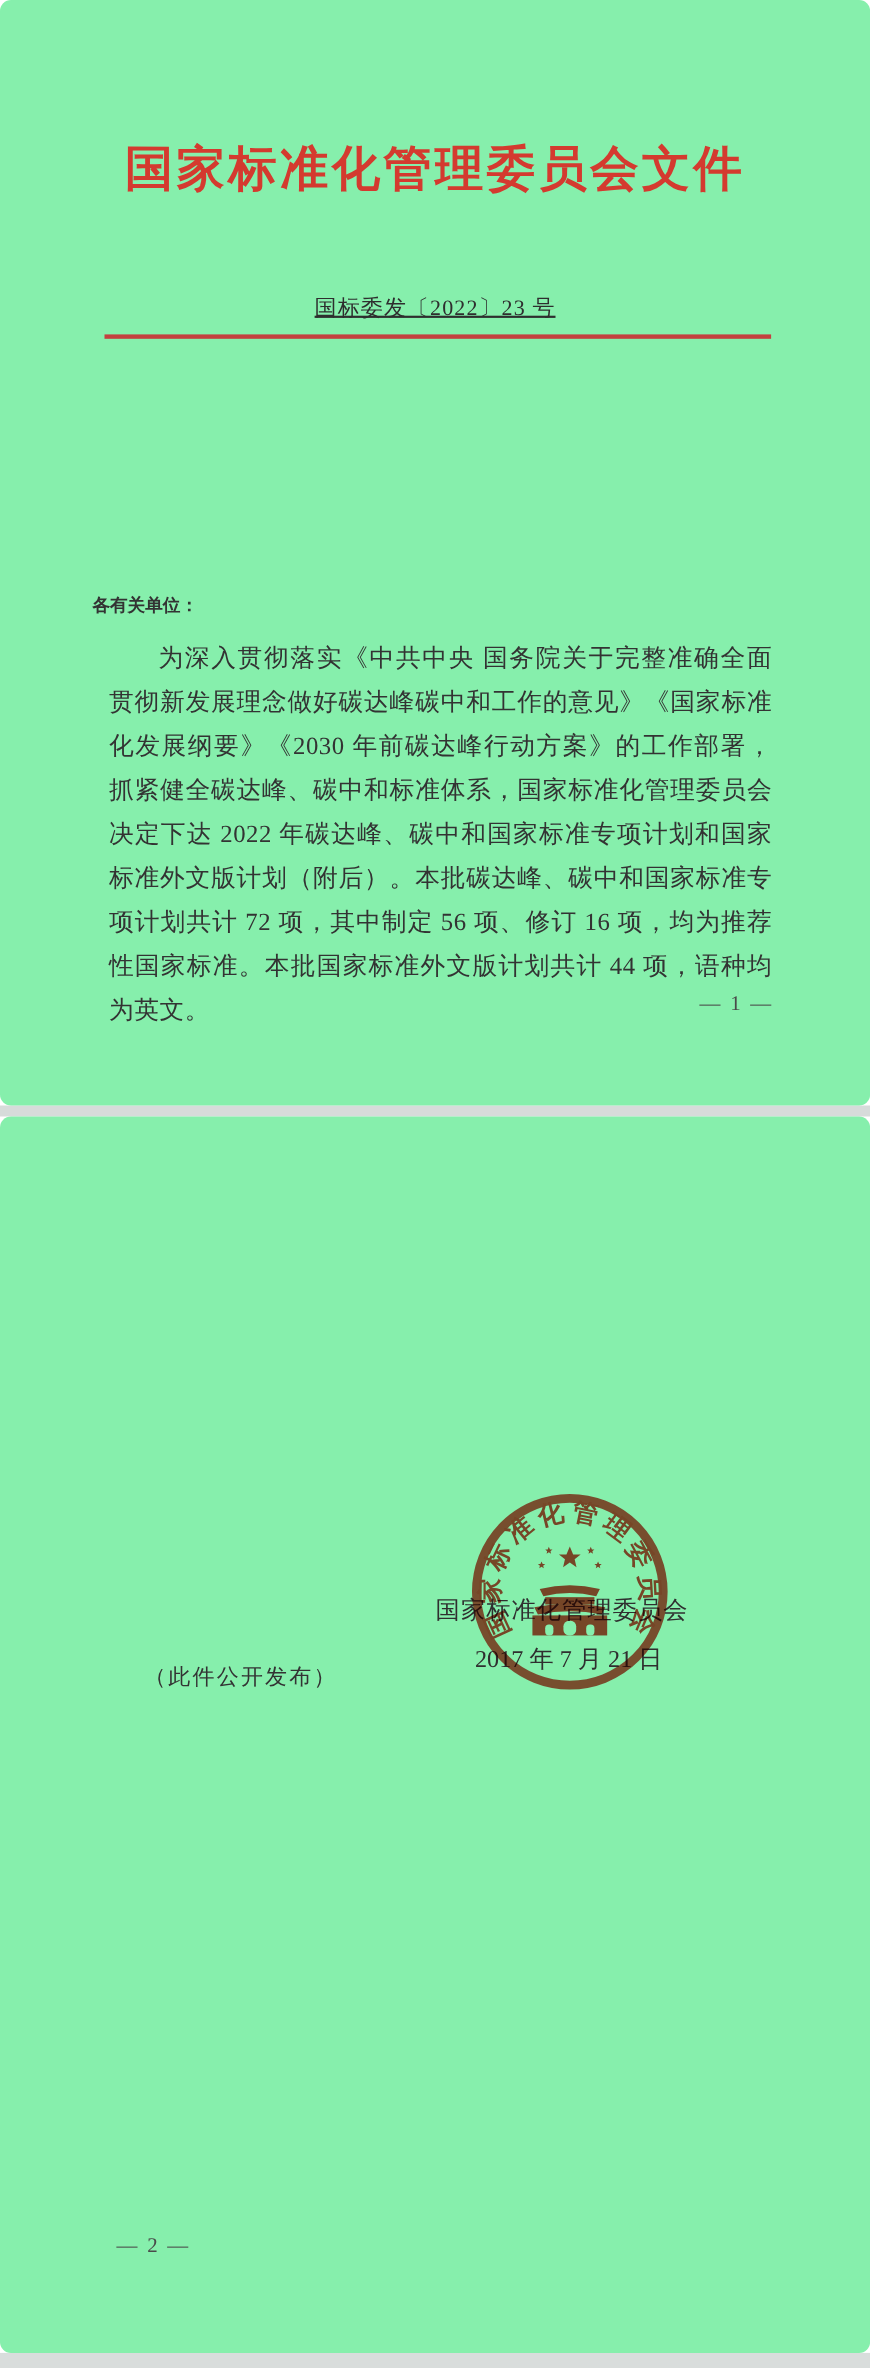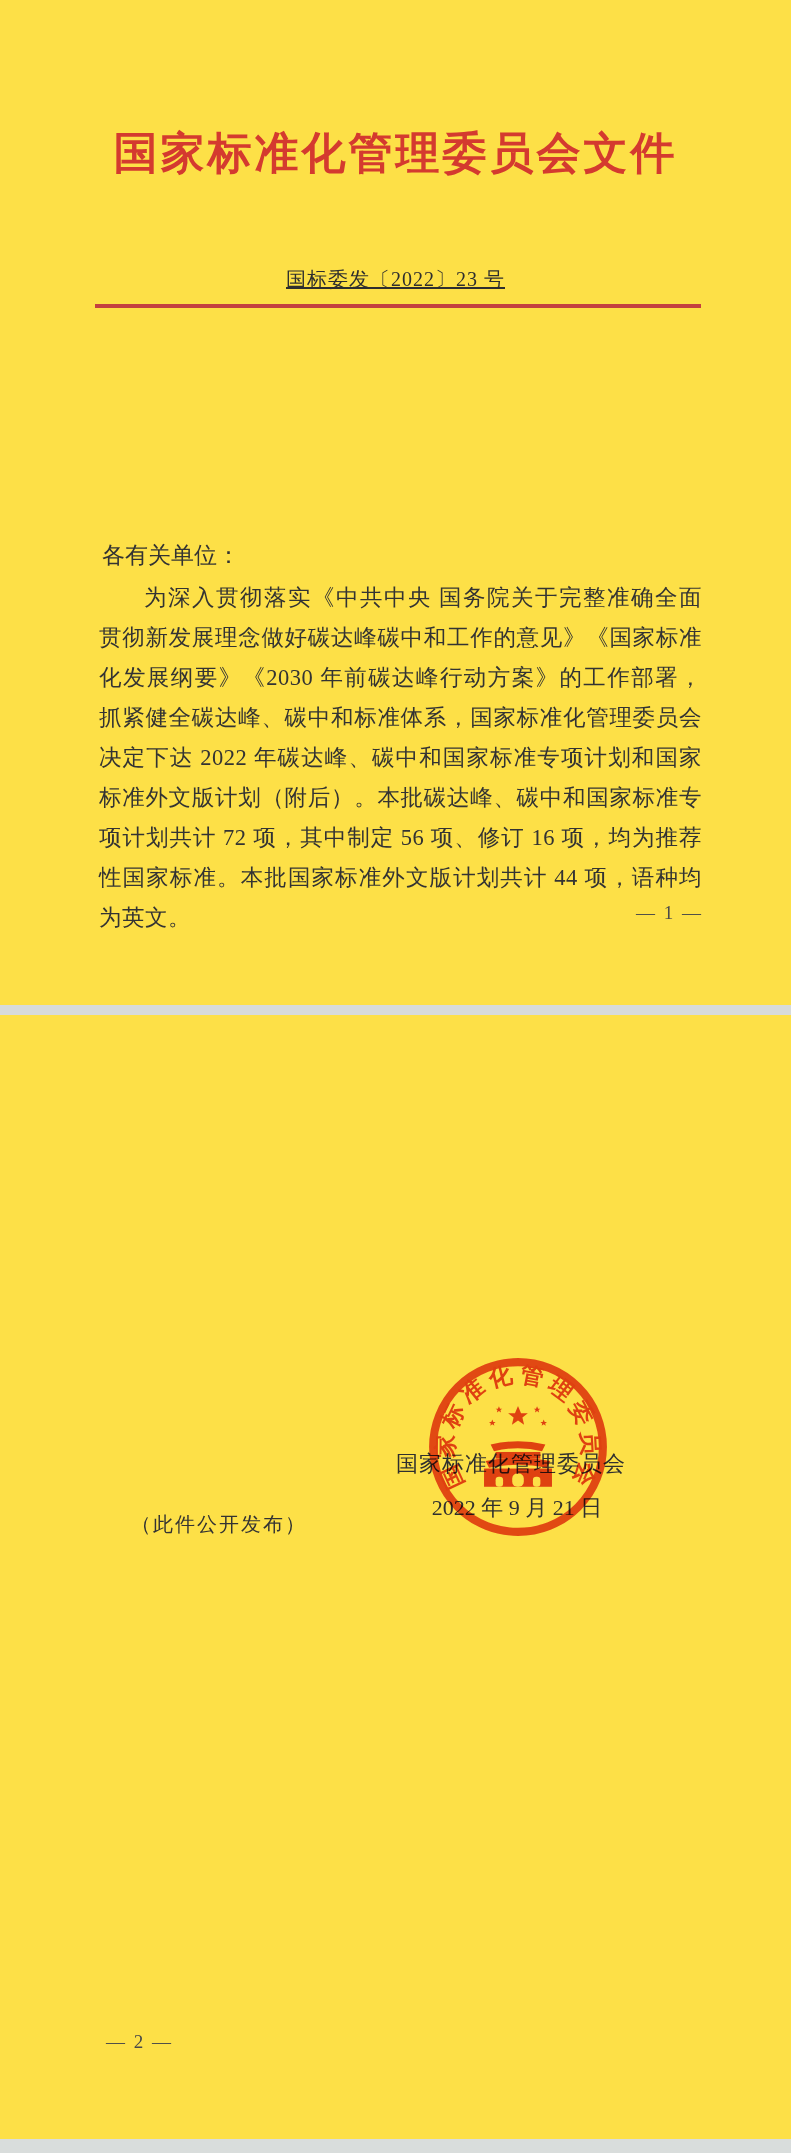--- a/index.html
+++ b/index.html
@@ -2,21 +2,21 @@
 <html><head>
 <meta charset="utf-8">
 <style>
   html, body { margin: 0; padding: 0; background: #ffffff; }
   body {
     width: 791px;
     font-family: "Liberation Serif", "DejaVu Serif", serif;
     color: #3a3a3a;
     -webkit-font-smoothing: antialiased;
   }
-  .sheet { position: relative; width: 791px; background: #fde047; overflow: hidden; }
+  .sheet { position: relative; width: 791px; background: #86efac; overflow: hidden; border-radius: 10px; }
   .page-1 { height: 1005px; }
   .page-2 { height: 1124px; }
   .divider { width: 791px; height: 10px; background: #d7dbda; }
   .bottom-strip { width: 791px; height: 14px; background: #d9dddc; }
 
   .org-title {
     position: absolute; top: 124px; left: 0; width: 100%;
     text-align: center;
     font-size: 44px; font-weight: bold; letter-spacing: 3px;
     color: #d43a2f;
@@ -28,22 +28,22 @@
   .red-rule {
     position: absolute; top: 304px; left: 95px; width: 606px; height: 4px;
     background: #c4403f; border: none;
   }
   .doc-title {
     position: absolute; top: 376px; left: 45px; width: 700px;
     text-align: center; font-size: 27px; font-weight: bold;
     line-height: 40px; color: #222222; letter-spacing: 1px;
   }
   .salutation {
-    position: absolute; top: 540px; left: 102px;
-    font-size: 23px; color: #333333;
+    position: absolute; top: 540px; left: 84px;
+    font-size: 16px; color: #333333; font-weight: bold;
   }
   .body-par {
     position: absolute; left: 99px; width: 603px;
     font-size: 22.5px; line-height: 40px; color: #333333;
     text-align: justify; text-indent: 2em; letter-spacing: 0.5px;
   }
   .par-1 { top: 578px; }
   .page-num {
     position: absolute; font-size: 19px; color: #4a4a4a; letter-spacing: 2px;
     font-family: "Liberation Serif", "DejaVu Serif", serif;
@@ -86,21 +86,21 @@
 
   <div class="page-num page-num-1">— 1 —</div>
 </div>
 
 <div class="divider"></div>
 
 <div class="sheet page-2">
 
   <div class="signature">国家标准化管理委员会</div>
 
-  <div class="issue-date">2022 年 9 月 21 日</div>
+  <div class="issue-date">2017 年 7 月 21 日</div>
 
   <svg class="seal" viewBox="0 0 190 190">
     <g fill="none" stroke="#df3a28">
       <circle cx="95" cy="95" r="84" stroke-width="8" opacity="0.95"></circle>
     </g>
     <defs>
       <path id="sealArc" d="M 42.6,131.7 A 64,64 0 1 1 147.4,131.7"></path>
     </defs>
     <text font-size="23" font-weight="bold" fill="#df3a28" font-family="Liberation Serif, DejaVu Serif, serif">
       <textPath href="#sealArc" startOffset="0" textLength="276">国家标准化管理委员会</textPath>

